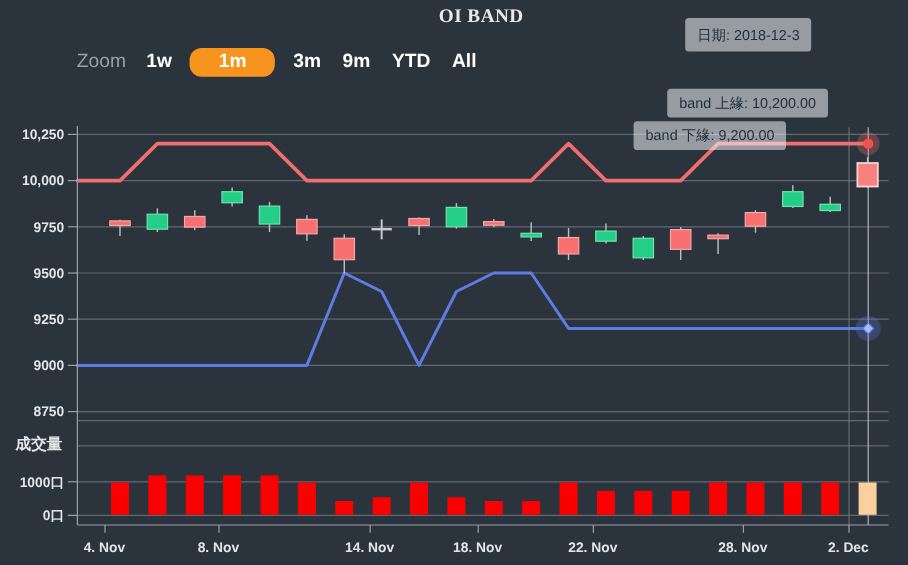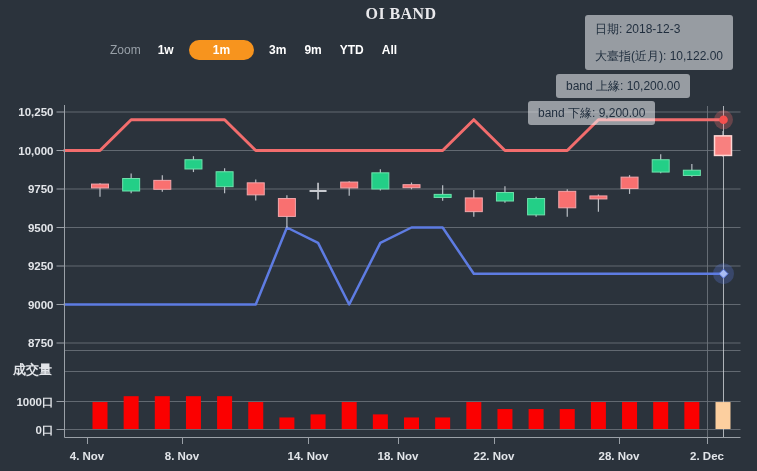--- a/index.html
+++ b/index.html
@@ -4,27 +4,27 @@
 <style>
   html,body{margin:0;padding:0;background:#2b333c;}
   .stage{position:relative;width:757px;height:471px;background:#2b333c;overflow:hidden;
          font-family:"Liberation Sans",sans-serif;}
   #chart{position:absolute;left:0;top:0;}
   svg text{font-family:"Liberation Sans",sans-serif;}
   .title{position:absolute;top:5px;left:45px;right:0;text-align:center;
          font-family:"Liberation Serif","DejaVu Serif",serif;font-size:16px;font-weight:700;
          color:#e9e9ec;letter-spacing:.4px;}
   .toolbar{position:absolute;top:40px;left:64px;display:flex;align-items:center;gap:12px;
-           font-size:12px;font-weight:700;color:#fff;margin-left:46px;}
+           font-size:16px;font-weight:700;color:#fff;}
   .zoomlab{color:#98a0a8;font-weight:400;margin-right:2px;}
   .rsbtn{padding:3px 3px;border-radius:10px;cursor:pointer;}
   .rsbtn.selected{background:#f7941e;padding:3px 24px;}
   .tt{position:absolute;background:rgba(241,243,246,.55);border-radius:3px;color:#1f2d3d;
       font-size:12px;line-height:14px;white-space:nowrap;padding:5px 10px;z-index:3;}
-  .tt1{left:585px;top:15px;padding:7px 10px;}
+  .tt1{left:571px;top:15px;padding:7px 10px;}
   .tt1 .l2{margin-top:13px;}
   .tt2{left:556px;top:74px;}
   .tt3{left:528px;top:101px;}
   .tt4{left:556px;top:128px;}
 </style>
 </head>
 <body>
 
 <div class="stage">
 
@@ -163,18 +163,17 @@
     <span class="rsbtn">1w</span>
     <span class="rsbtn selected">1m</span>
     <span class="rsbtn">3m</span>
     <span class="rsbtn">9m</span>
     <span class="rsbtn">YTD</span>
     <span class="rsbtn">All</span>
   </div>
 
   <div class="tt tt1">
     <div>日期: 2018-12-3</div>
-    <div class="l2">大臺指(近月): 10,122.00</div>
   </div>
   <div class="tt tt2">band 上緣: 10,200.00</div>
   <div class="tt tt3">band 下緣: 9,200.00</div>
 
 </div>
 
 </body></html>

